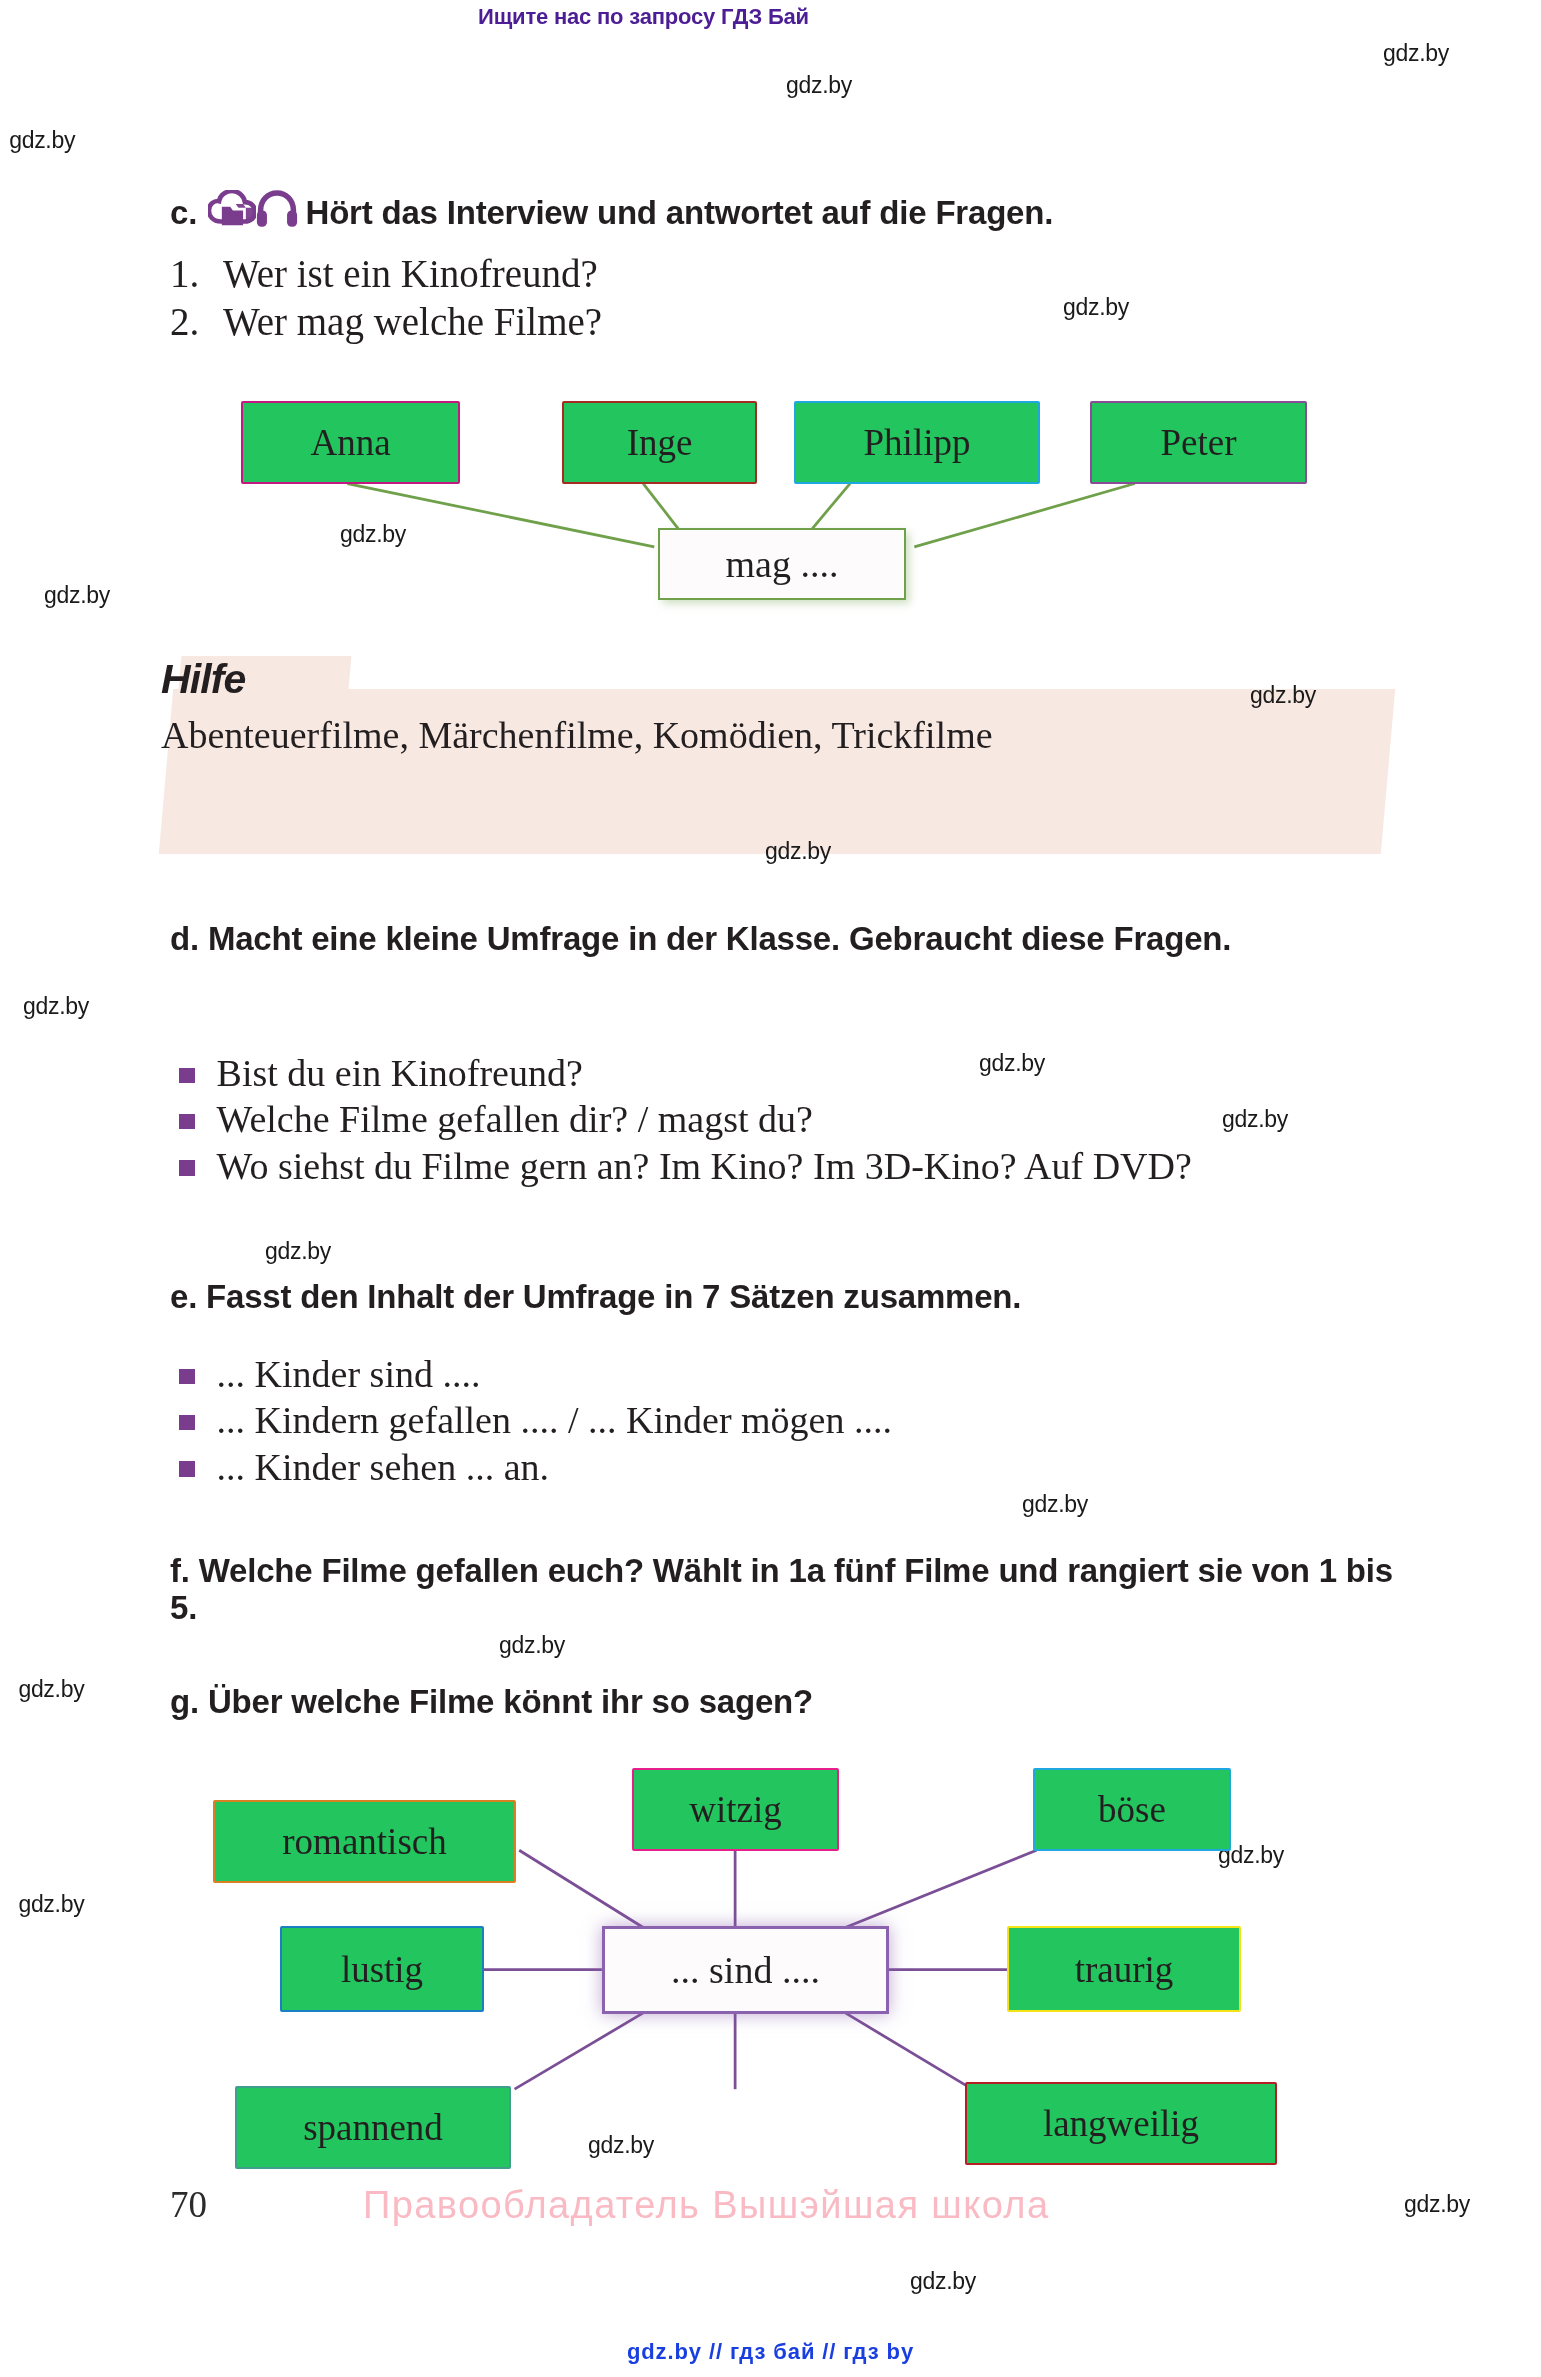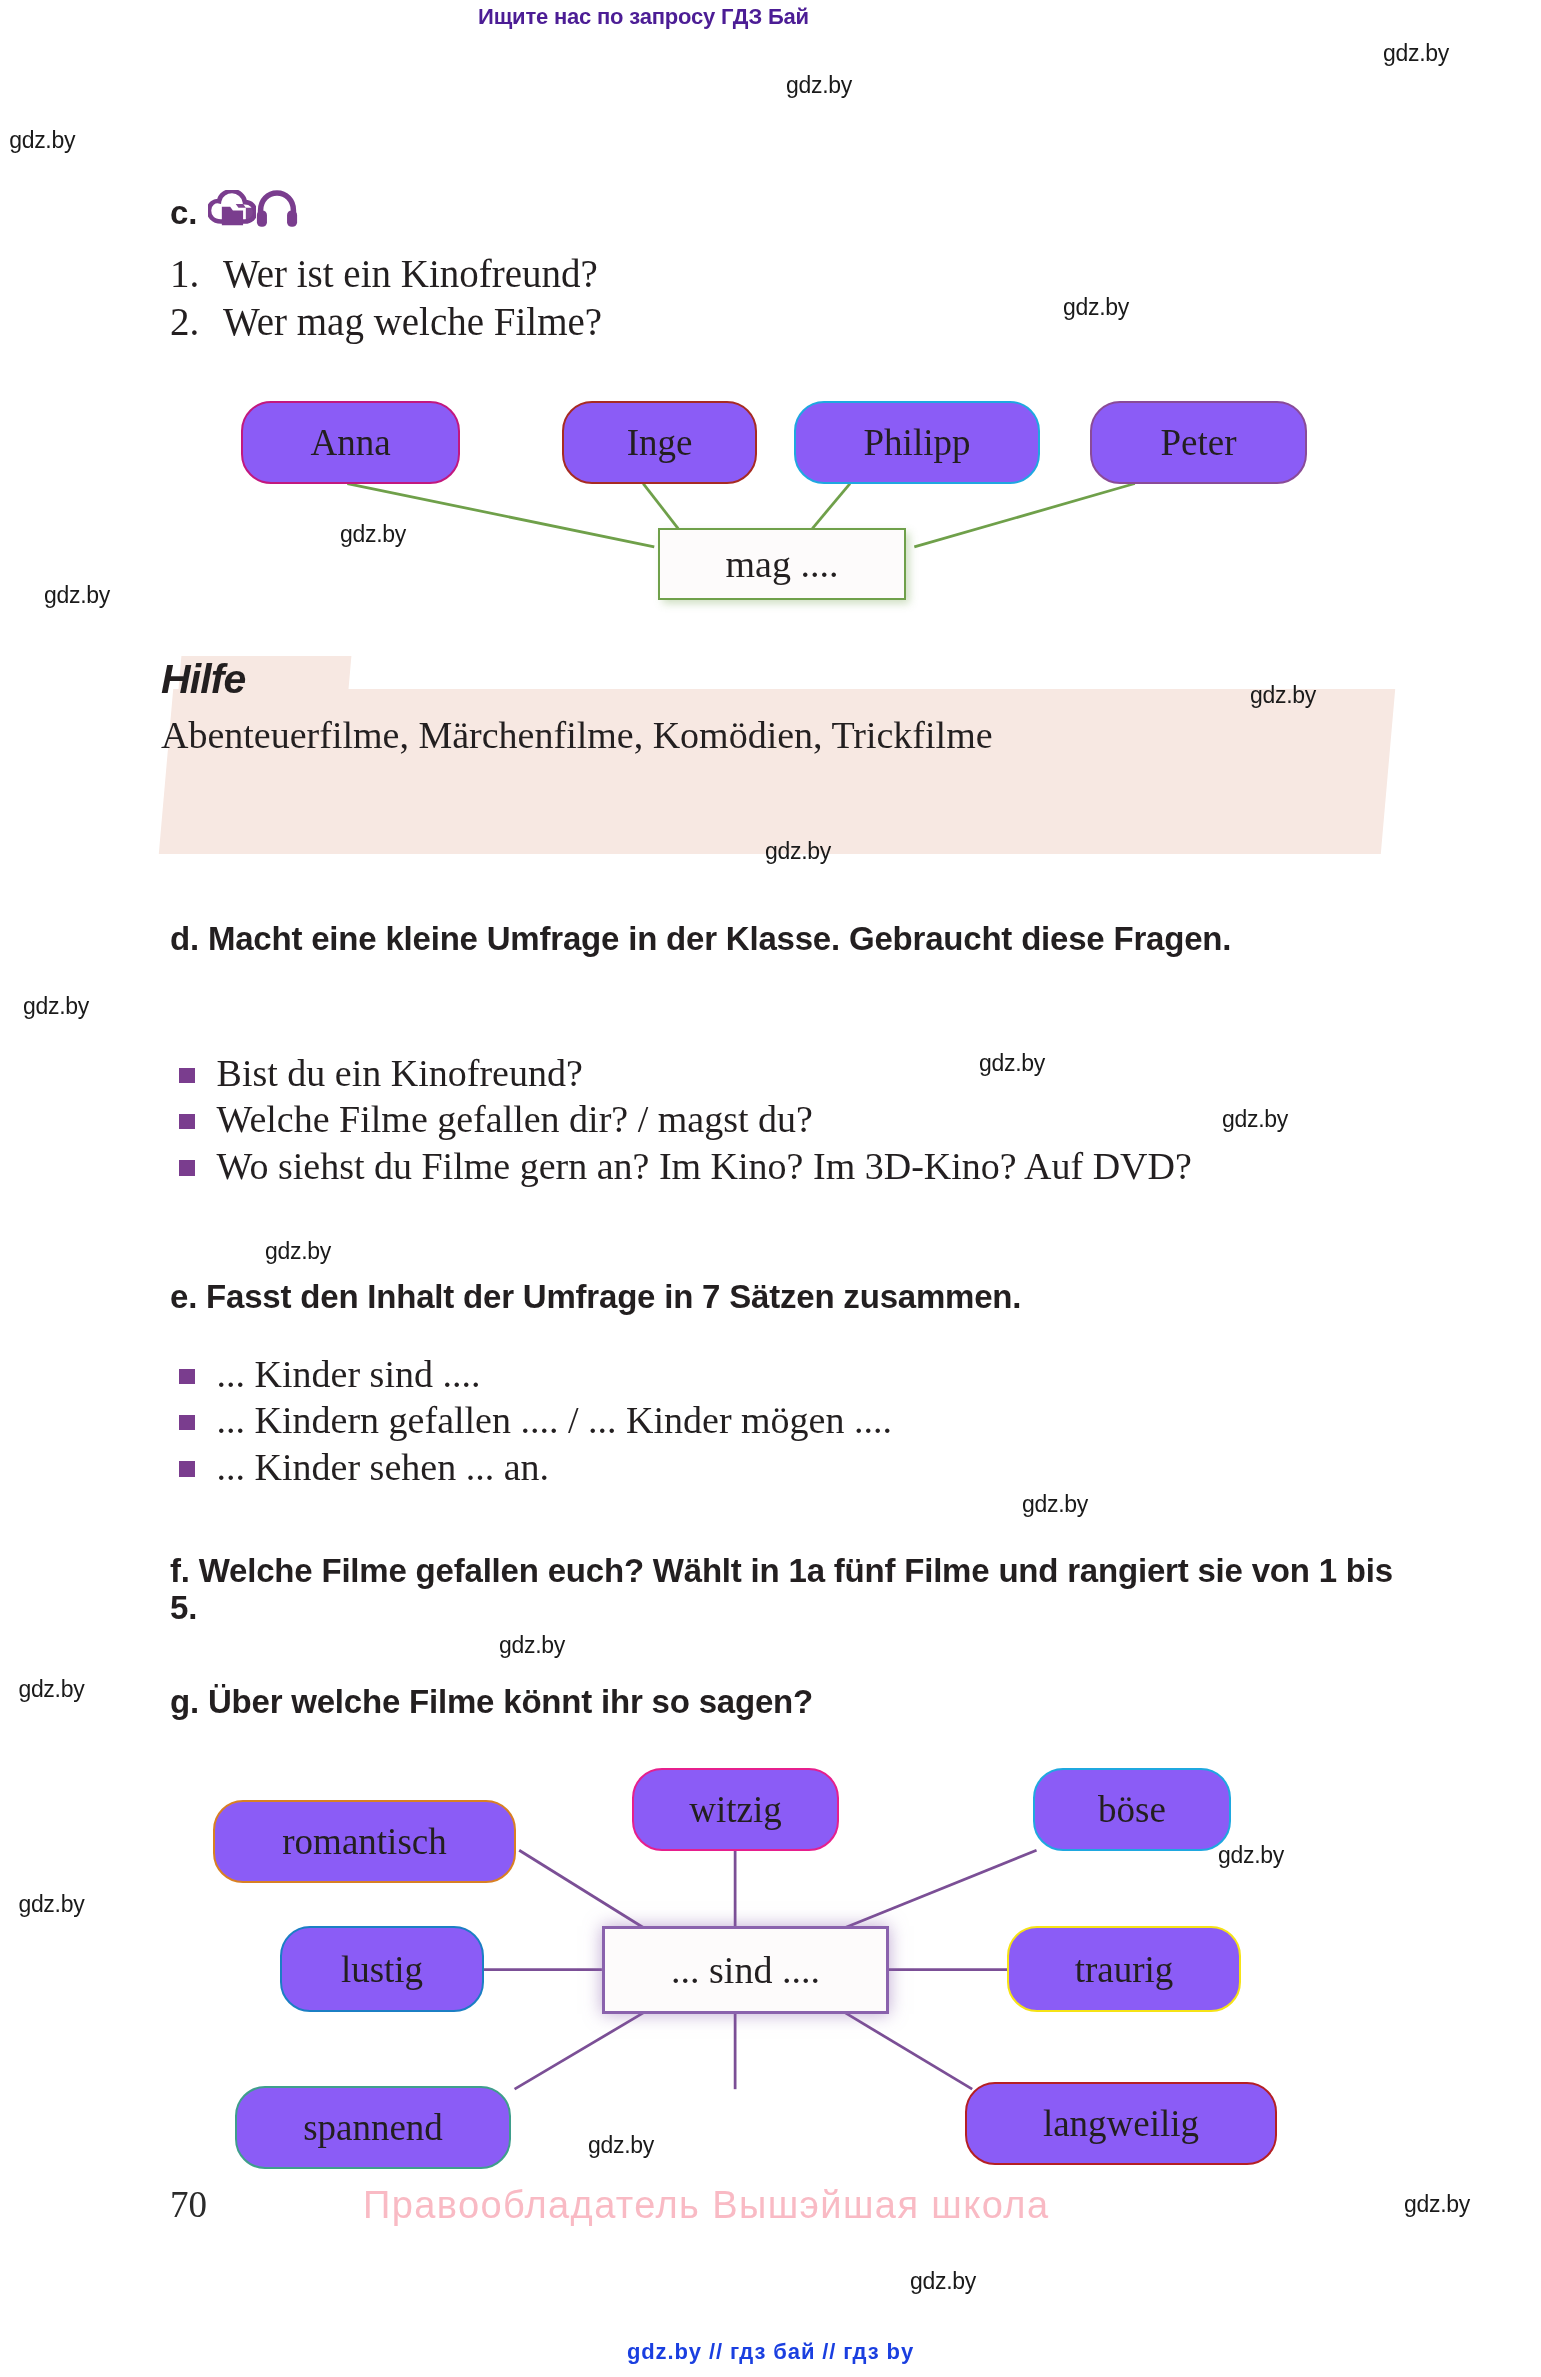--- a/index.html
+++ b/index.html
@@ -92,22 +92,22 @@
     color: #231f20;
     line-height: 1.22;
   }
   .qrow { display: flex; }
   .qnum { width: 53px; }
 
   
   #map-top { position: absolute; top: 386px; left: 0; width: 1541px; height: 230px; }
   .nodebox {
     position: absolute;
-    background: #8b5cf6;
-    border-radius: 30px;
+    background: #22c55e;
+    border-radius: 2px;
     display: flex; align-items: center; justify-content: center;
     font-family: "Liberation Serif", serif;
     font-size: 37px;
     color: #231f20;
     z-index: 3;
   }
   .centerbox {
     position: absolute;
     background: #fdfbfb;
     display: flex; align-items: center; justify-content: center;
@@ -179,20 +179,21 @@
       <path d="M30 15 h8 l3 4 h8 v14 h-8 V19 h-8 Z" fill="#7a3d8e" opacity="0.95"></path>
     </svg>
   </span>
   <span class="icon-head">
     <svg width="42" height="39" viewBox="0 0 46 42">
       <path d="M5 34 V22 C5 11 13 3 23 3 C33 3 41 11 41 22 V34" fill="none" stroke="#7a3d8e" stroke-width="6"></path>
       <rect x="1" y="22" width="11" height="18" rx="5" fill="#7a3d8e"></rect>
       <rect x="34" y="22" width="11" height="18" rx="5" fill="#7a3d8e"></rect>
     </svg>
   </span>
+  <span class="ctext">Hört das Interview und antwortet auf die Fragen.</span>
 </div>
 
 <div class="qlist">
   <div class="qrow">
     <span class="qnum">1.</span>
     <span>Wer ist ein Kinofreund?</span>
   </div>
   <div class="qrow">
     <span class="qnum">2.</span>
     <span>Wer mag welche Filme?</span>

